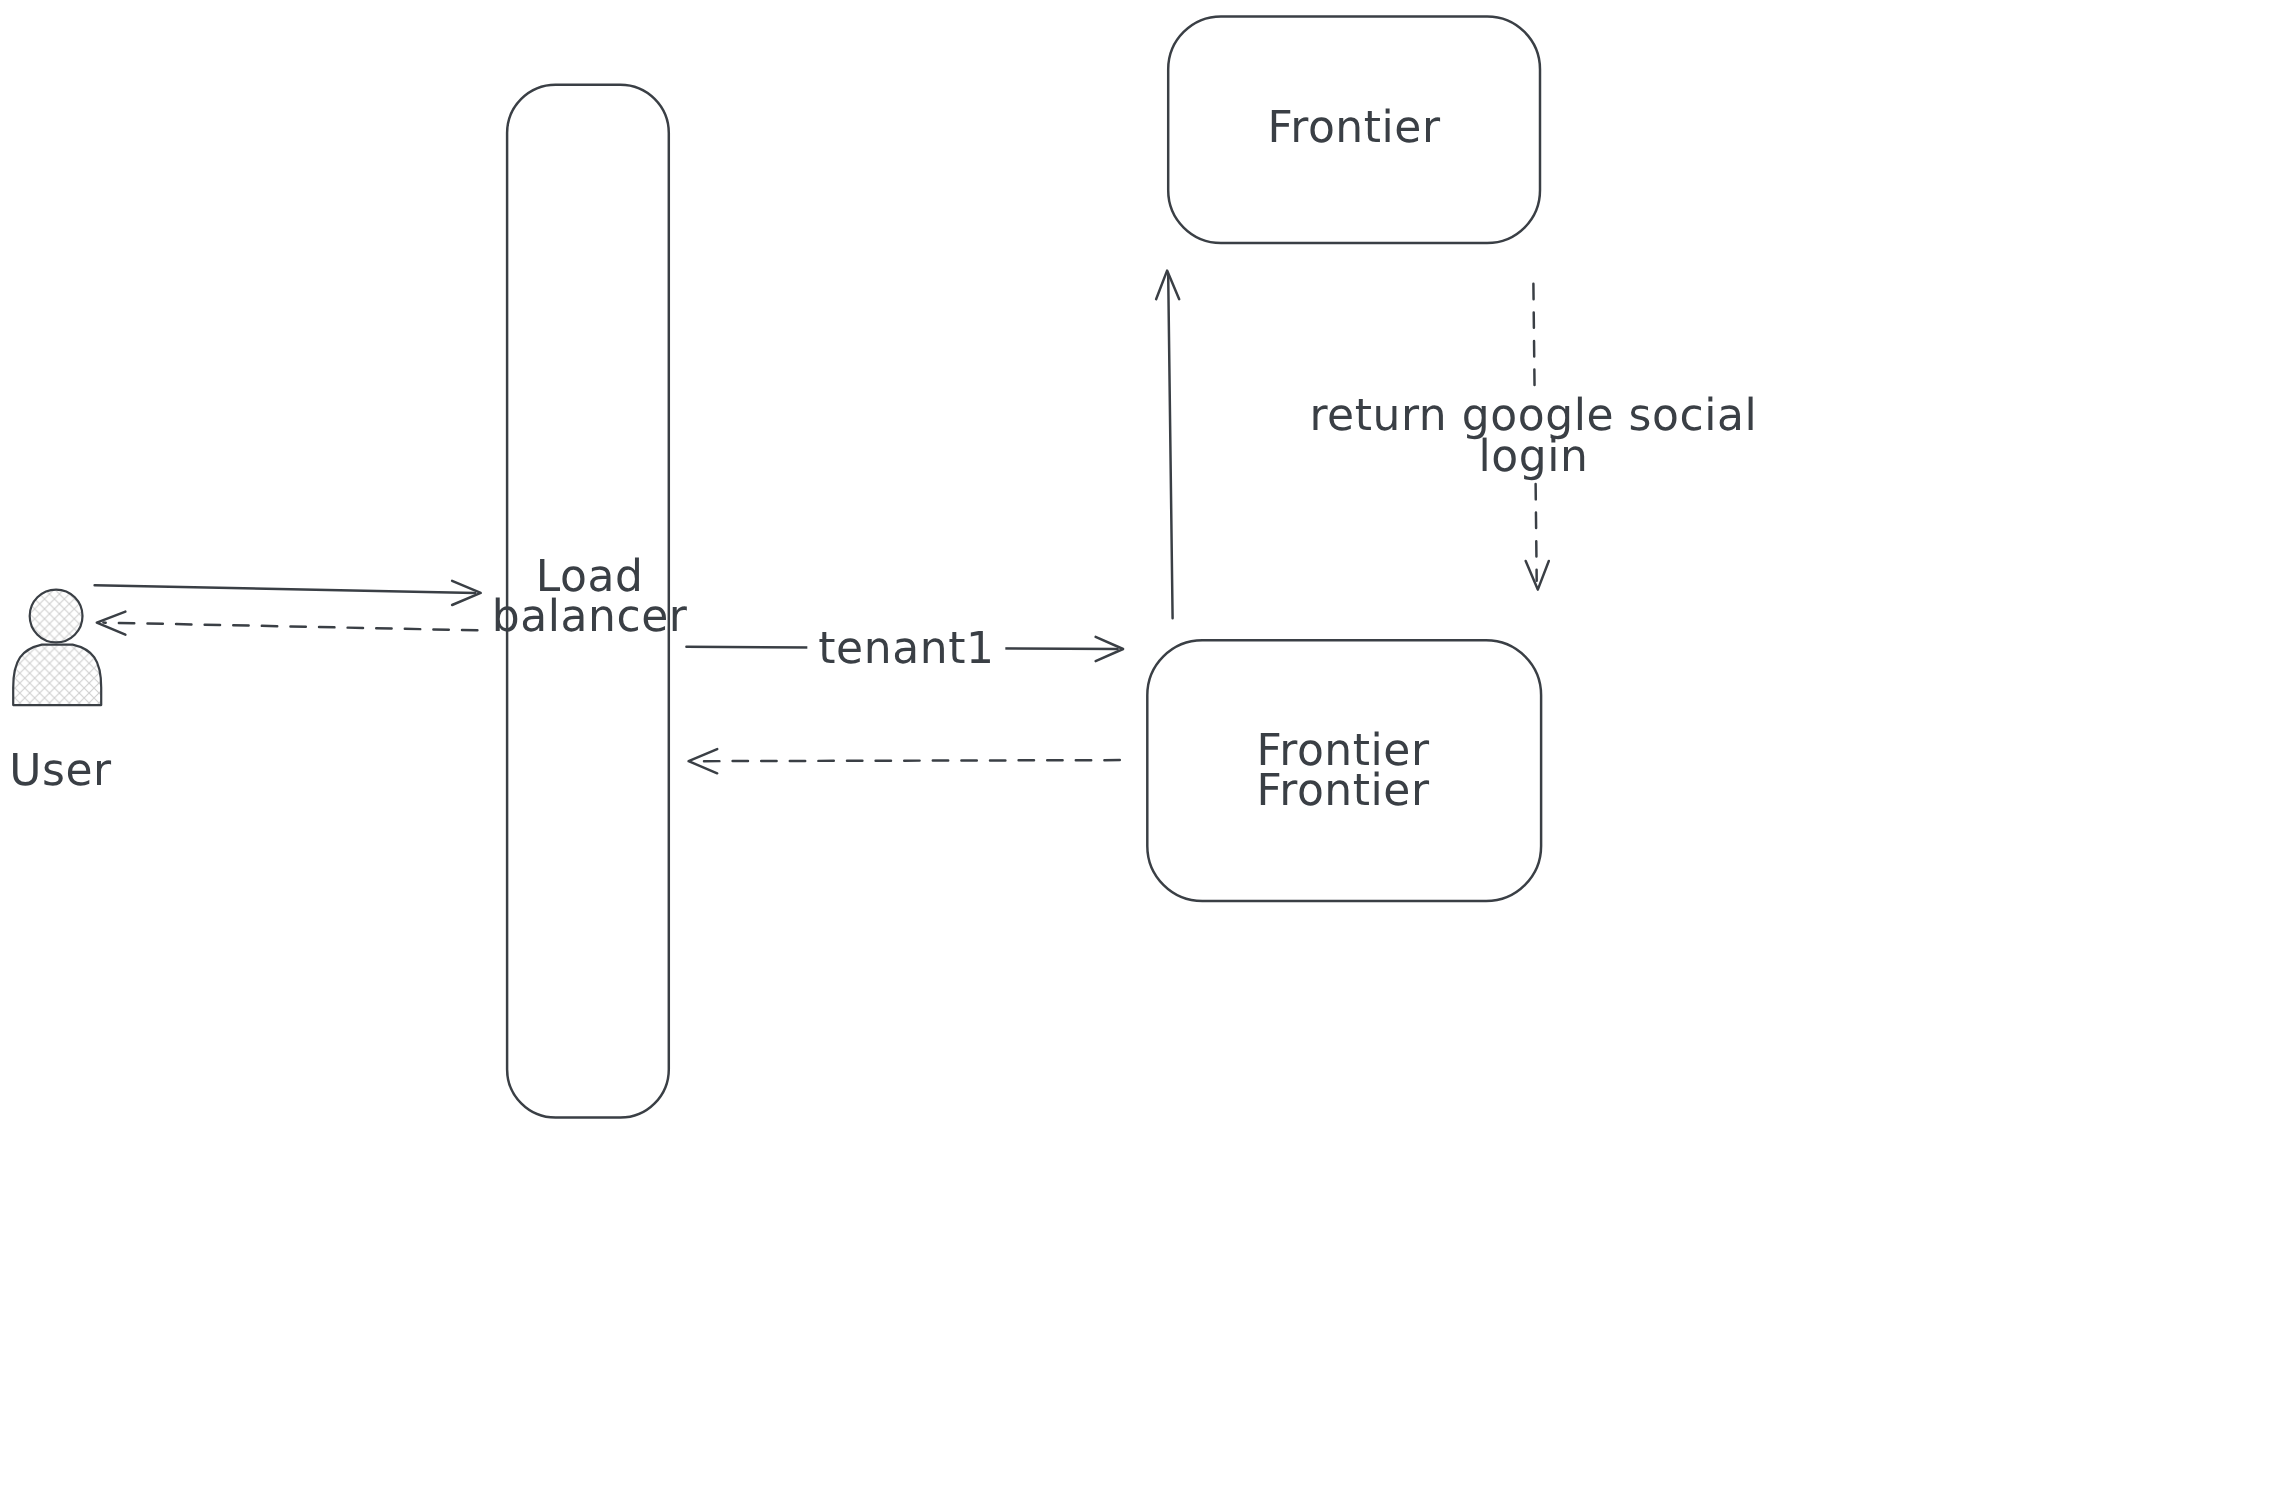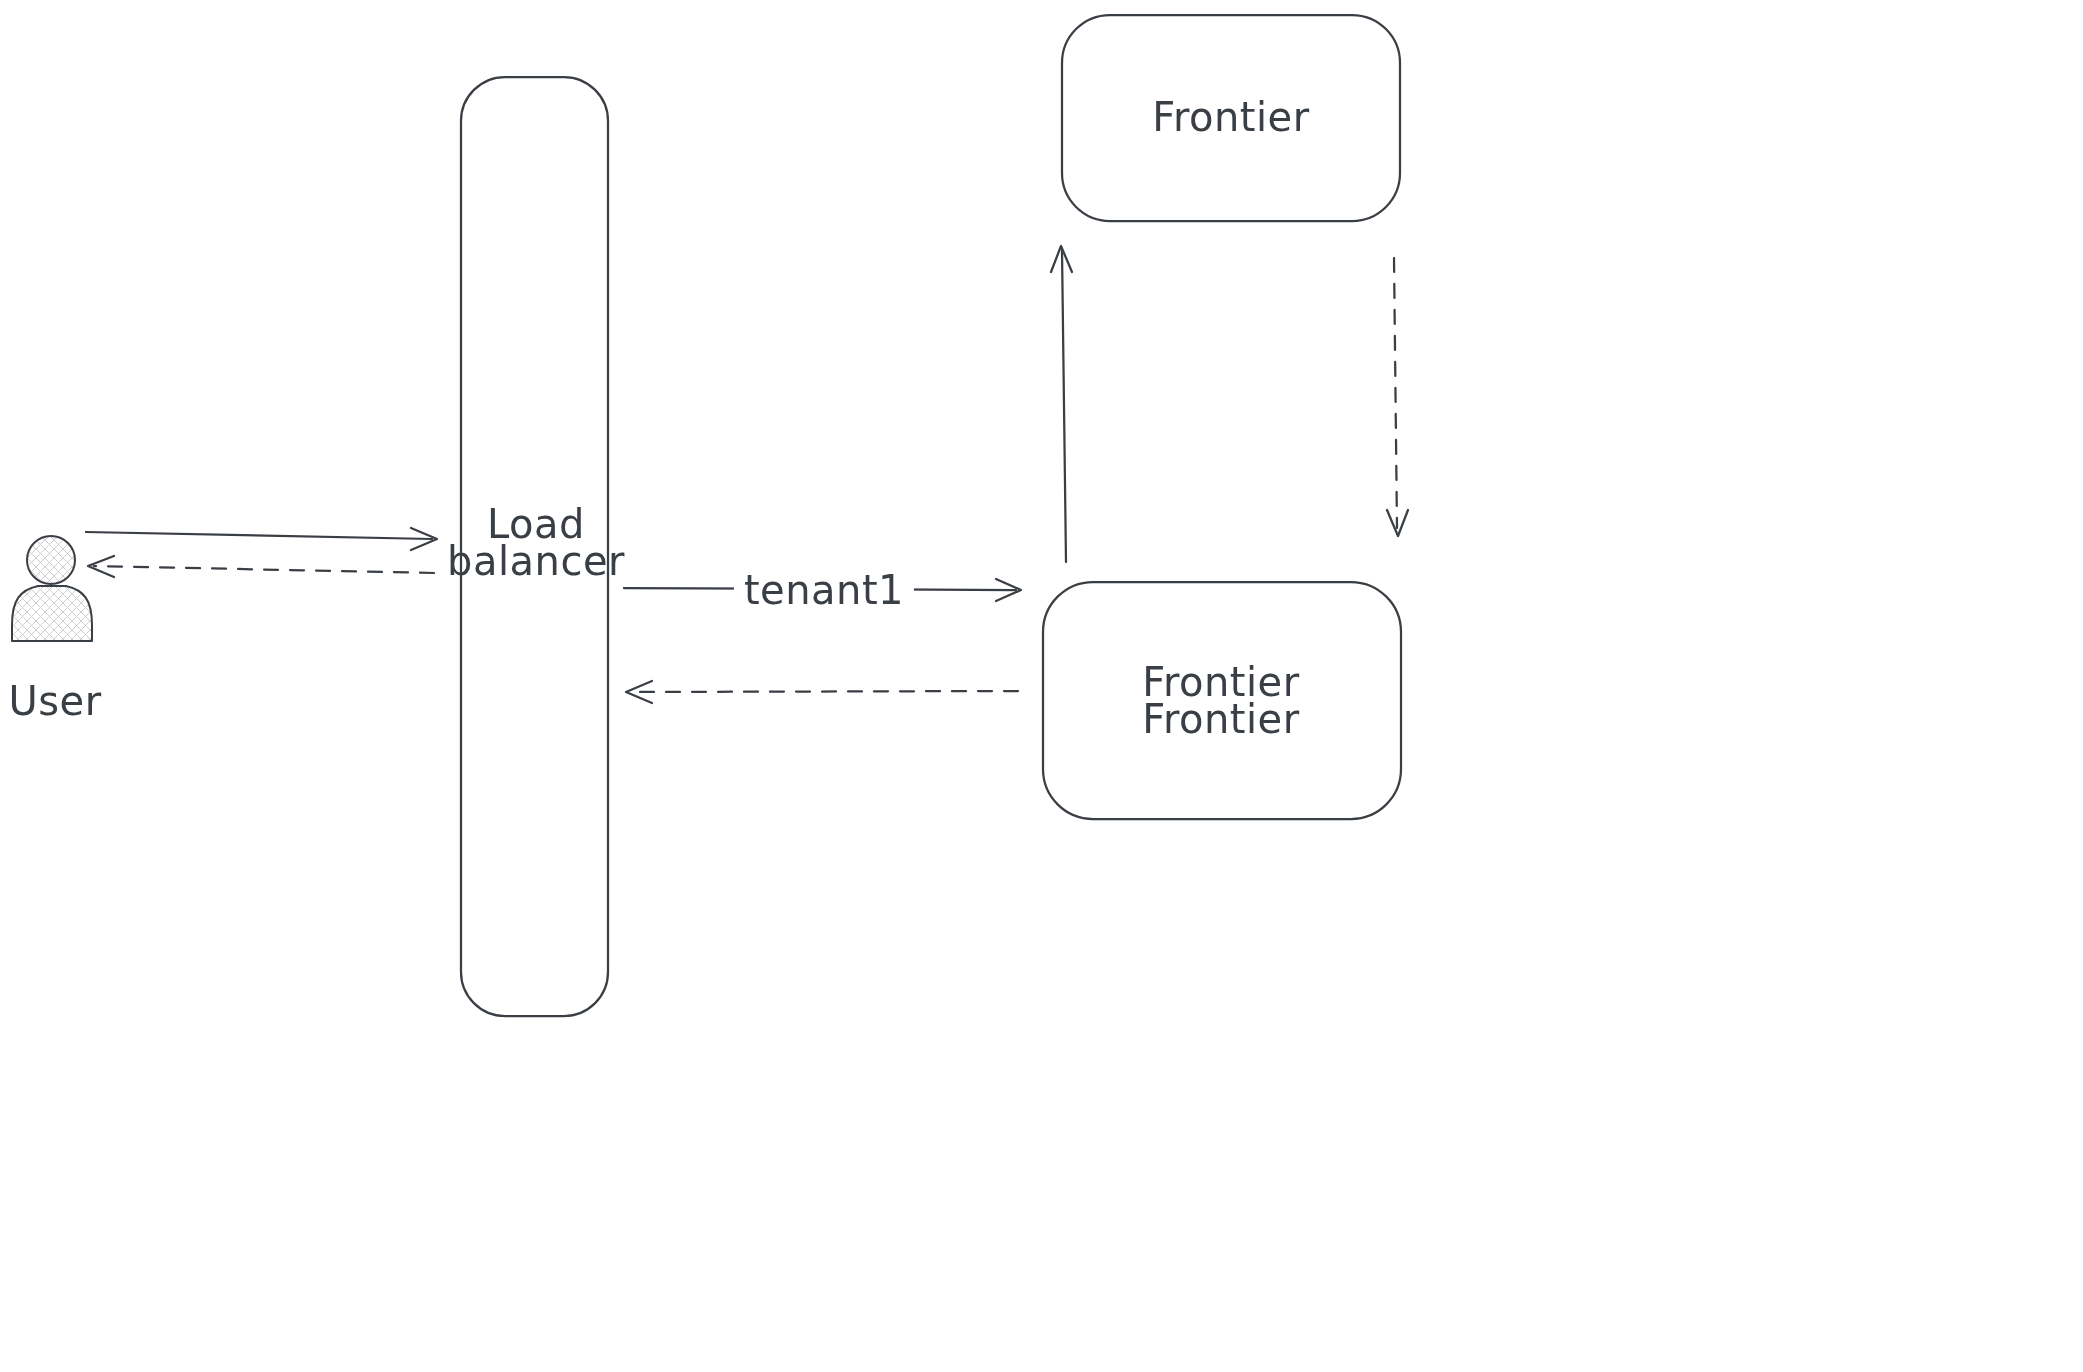--- a/index.html
+++ b/index.html
@@ -135,14 +135,18 @@
   <div class="label node-label" style="left:1221px; top:701px;">
     <div>Frontier</div>
     <div>Frontier</div>
   </div>
 
 
   <div class="label edge-label" style="left:824px; top:590px;">tenant1</div>
 
 
 
+  <div class="label edge-label" style="left:1394px; top:397px;">
+    <div>return google social</div>
+    <div>login</div>
+  </div>
 
 </div>
 
 </body></html>

